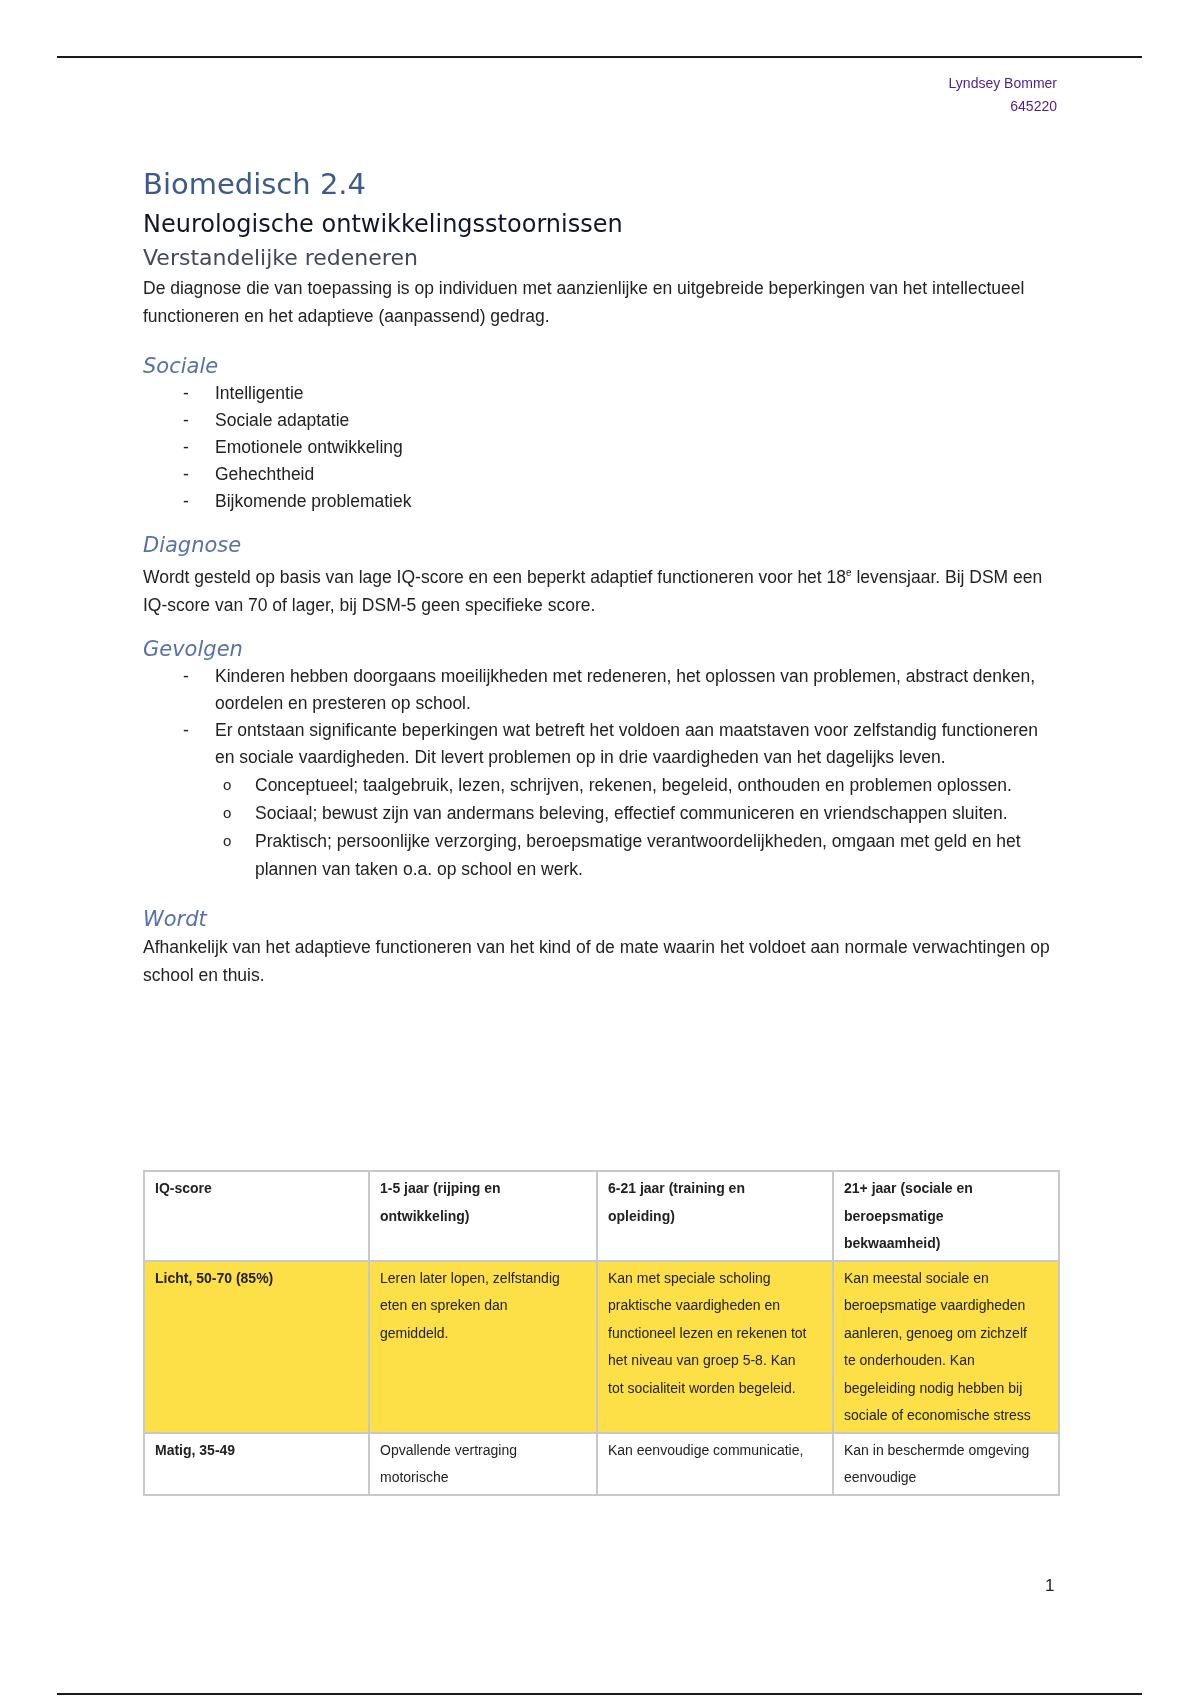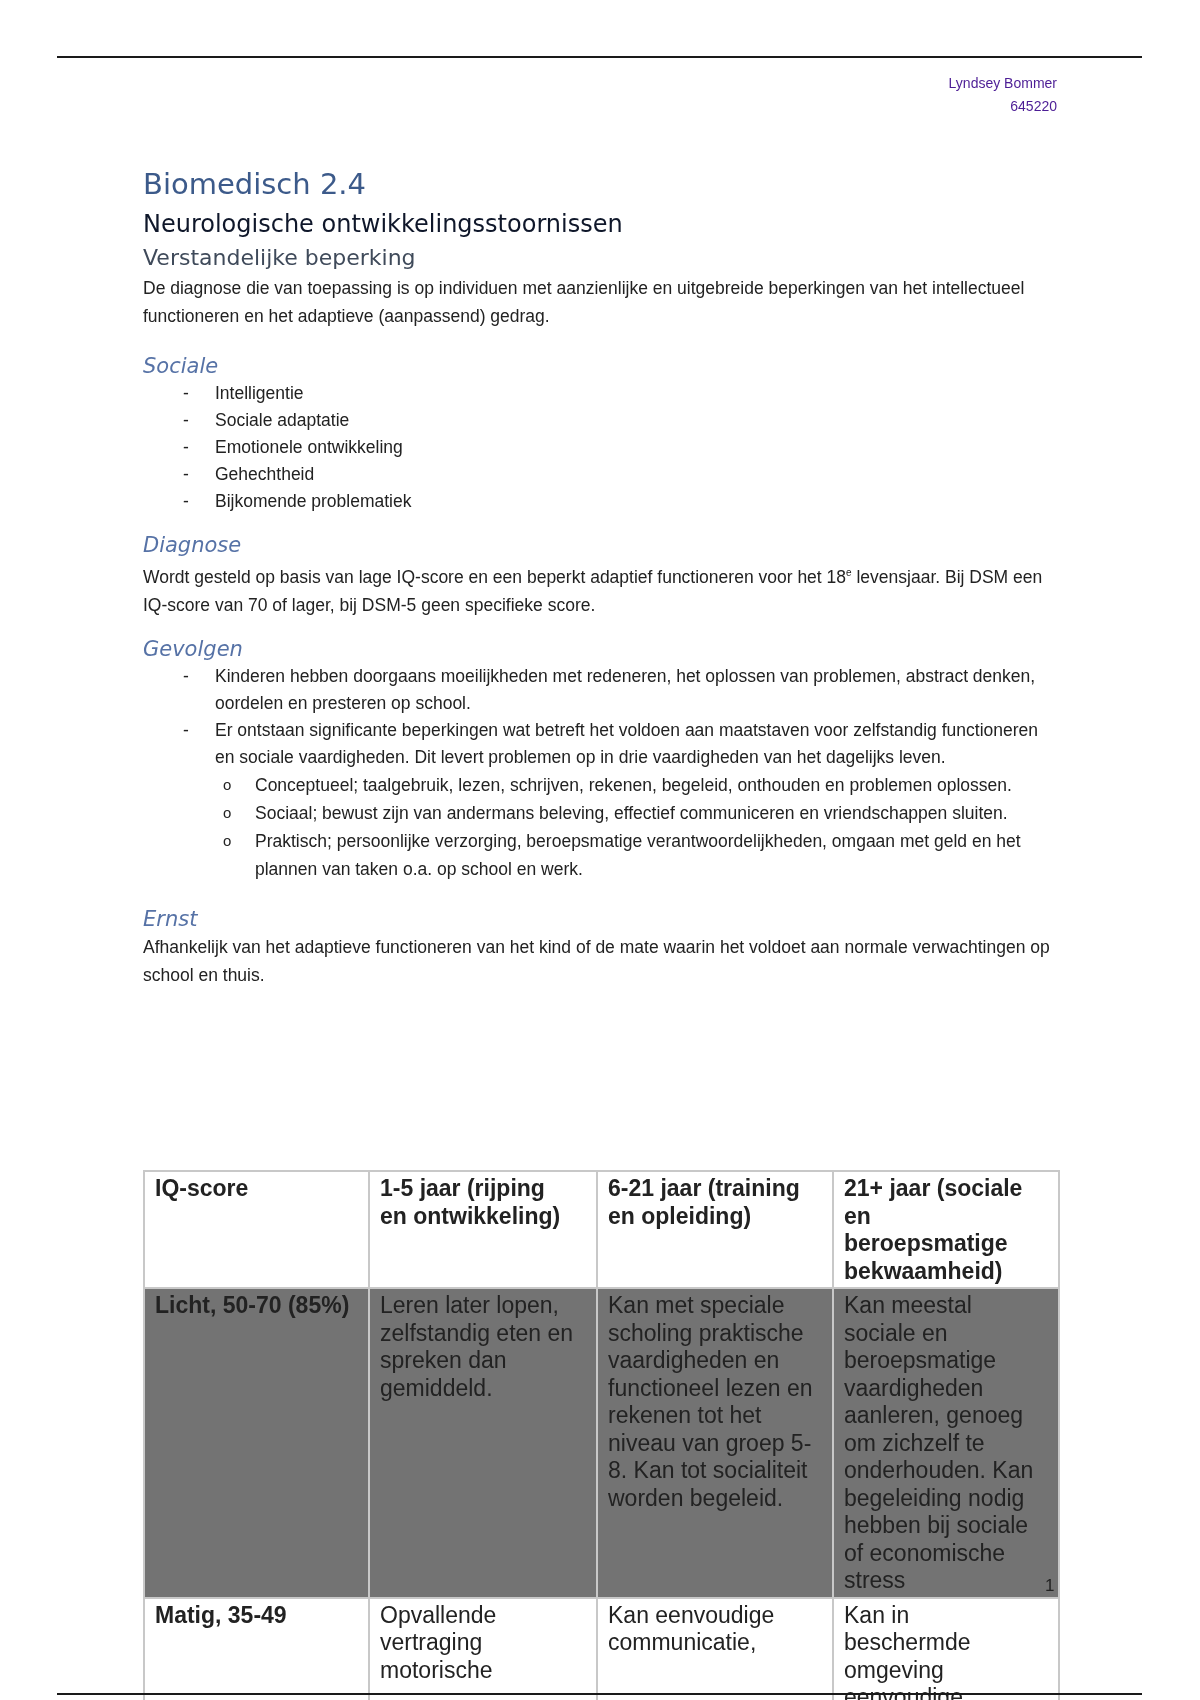--- a/index.html
+++ b/index.html
@@ -24,40 +24,40 @@
   .gap-m { height: 22px; }
   ul.dash { list-style: none; margin: 0; padding: 0 0 0 40px; }
   ul.dash > li { position: relative; padding-left: 32px; font-size: 17.5px; line-height: 27px; }
   ul.dash > li .mark { position: absolute; left: 0; top: 0; width: 32px; }
   ul.circle { list-style: none; margin: 0; padding: 0 0 0 40px; }
   ul.circle > li { position: relative; padding-left: 32px; font-size: 17.5px; line-height: 28px; }
   ul.circle > li .mark { position: absolute; left: 0; top: 0; width: 32px; font-size: 15px; }
   table.sev { position: absolute; left: 143px; top: 1170px; width: 915px;
               border-collapse: collapse; table-layout: fixed; }
   table.sev td { border: 2px solid #c8c8c8; vertical-align: top; padding: 3px 18px 2px 10px;
-                 font-size: 23px; line-height: 27.5px; color: #222; }
+                 font-size: 14px; line-height: 27.5px; color: #222; }
   table.sev tr.head td { font-weight: bold; height: 80px; }
-  table.sev tr.shaded td { background: #737373; }
+  table.sev tr.shaded td { background: #fde047; }
   table.sev td.first { font-weight: bold; }
   .page-number { position: absolute; left: 1045px; top: 1576px; font-size: 17px; color: #222; }
 </style>
 </head>
 <body>
 
 <div class="rule top"></div>
 
 <div class="header-meta">
   <div>Lyndsey Bommer</div>
   <div>645220</div>
 </div>
 
 <div class="content">
   <h1>Biomedisch 2.4</h1>
   <h2>Neurologische ontwikkelingsstoornissen</h2>
-  <h3>Verstandelijke beperking</h3>
+  <h3>Verstandelijke redeneren</h3>
   <p>De diagnose die van toepassing is op individuen met aanzienlijke en uitgebreide beperkingen van het intellectueel functioneren en het adaptieve (aanpassend) gedrag.</p>
 
   <div class="gap-m"></div>
   <h4>Sociale</h4>
   <ul class="dash">
     <li><span class="mark">-</span><span>Intelligentie</span></li>
     <li><span class="mark">-</span><span>Sociale adaptatie</span></li>
     <li><span class="mark">-</span><span>Emotionele ontwikkeling</span></li>
     <li><span class="mark">-</span><span>Gehechtheid</span></li>
     <li><span class="mark">-</span><span>Bijkomende problematiek</span></li>
@@ -74,21 +74,21 @@
     <li><span class="mark">-</span><span>Er ontstaan significante beperkingen wat betreft het voldoen aan maatstaven voor zelfstandig functioneren en sociale vaardigheden. Dit levert problemen op in drie vaardigheden van het dagelijks leven.</span>
       <ul class="circle" style="margin-left:-32px;">
         <li><span class="mark">o</span><span>Conceptueel; taalgebruik, lezen, schrijven, rekenen, begeleid, onthouden en problemen oplossen.</span></li>
         <li><span class="mark">o</span><span>Sociaal; bewust zijn van andermans beleving, effectief communiceren en vriendschappen sluiten.</span></li>
         <li><span class="mark">o</span><span>Praktisch; persoonlijke verzorging, beroepsmatige verantwoordelijkheden, omgaan met geld en het plannen van taken o.a. op school en werk.</span></li>
       </ul>
     </li>
   </ul>
 
   <div class="gap-m"></div>
-  <h4>Ernst</h4>
+  <h4>Wordt</h4>
   <p>Afhankelijk van het adaptieve functioneren van het kind of de mate waarin het voldoet aan normale verwachtingen op school en thuis.</p>
 </div>
 
 <table class="sev">
   <colgroup>
     <col style="width:225px">
       <col style="width:228px">
       <col style="width:236px">
       <col style="width:226px">
   </colgroup>

